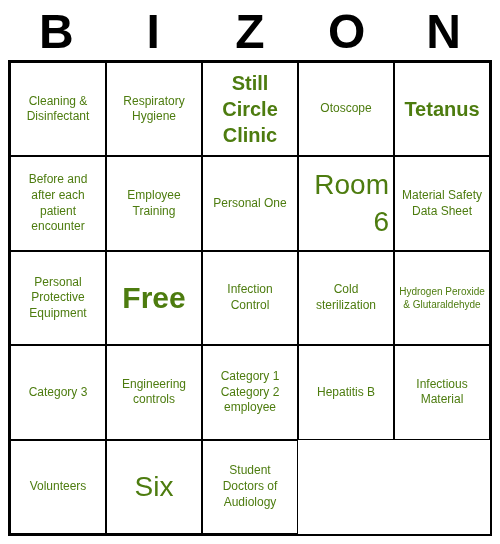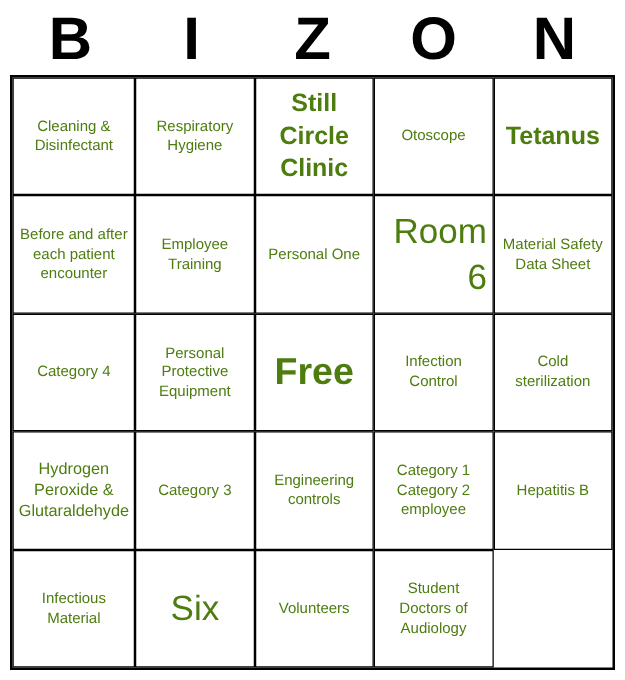--- a/index.html
+++ b/index.html
@@ -92,29 +92,28 @@
   <div class="bingo-cell medium-text">Still Circle Clinic</div>
   <div class="bingo-cell">Otoscope</div>
   <div class="bingo-cell medium-text">Tetanus</div>
 
   <div class="bingo-cell">Before and after each patient encounter</div>
   <div class="bingo-cell">Employee Training</div>
   <div class="bingo-cell">Personal One</div>
   <div class="bingo-cell large-text">Room 6</div>
   <div class="bingo-cell">Material Safety Data Sheet</div>
 
-  <div class="bingo-cell">Category 4</div>
   <div class="bingo-cell">Personal Protective Equipment</div>
   <div class="bingo-cell free-cell">Free</div>
   <div class="bingo-cell">Infection Control</div>
   <div class="bingo-cell">Cold sterilization</div>
 
-  <div class="bingo-cell" style="font-size:13px;">Hydrogen Peroxide &amp; Glutaraldehyde</div>
+  <div class="bingo-cell" style="font-size:10px;">Hydrogen Peroxide &amp; Glutaraldehyde</div>
   <div class="bingo-cell">Category 3</div>
   <div class="bingo-cell">Engineering controls</div>
   <div class="bingo-cell">Category 1 Category 2 employee</div>
 
   <div class="bingo-cell">Hepatitis B</div>
   <div class="bingo-cell">Infectious Material</div>
+  <div class="bingo-cell">Volunteers</div>
   <div class="bingo-cell large-text">Six</div>
-  <div class="bingo-cell">Volunteers</div>
   <div class="bingo-cell">Student Doctors of Audiology</div>
 </div>
 
 </body></html>

